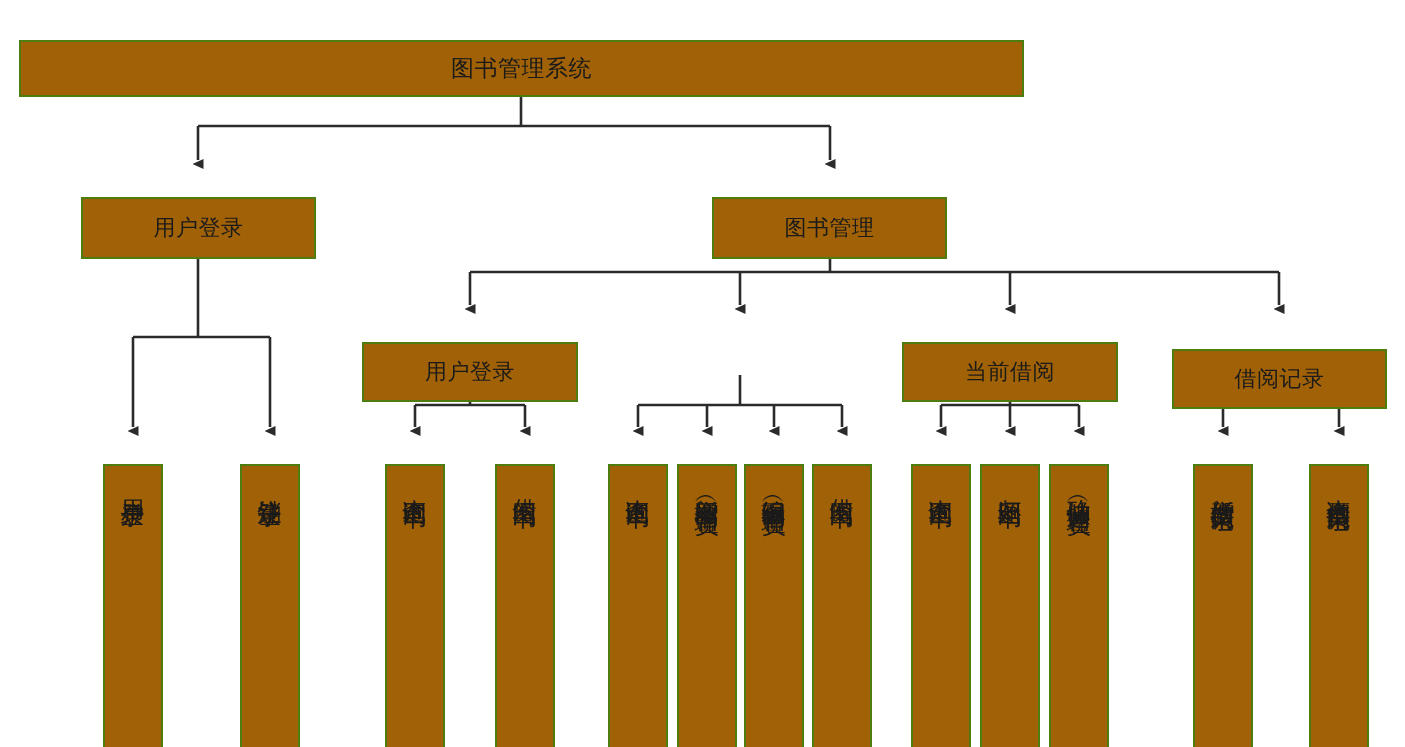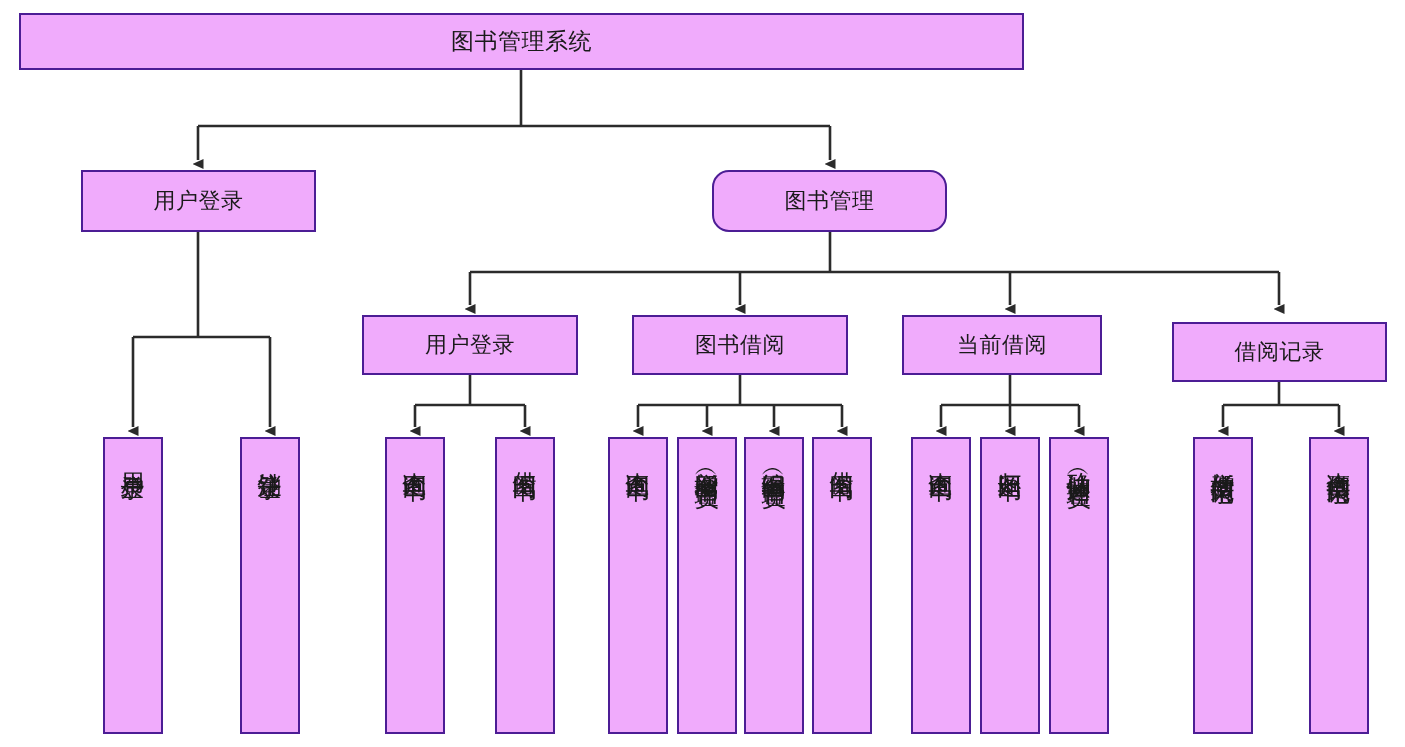--- a/index.html
+++ b/index.html
@@ -22,26 +22,27 @@
     position: absolute;
     left: 0;
     top: 0;
     width: 1405px;
     height: 747px;
     pointer-events: none;
   }
   .node {
     position: absolute;
     box-sizing: border-box;
-    background: #f0abfc;
-    border: 2px solid #4c1d95;
+    background: #a16207;
+    border: 2px solid #4d7c0f;
     display: flex;
     align-items: center;
     justify-content: center;
     color: #1a1a1a;
+    margin-top: 27px;
   }
   .node .node-label {
     display: block;
     text-align: center;
     line-height: 1.18;
   }
   
   .node.horizontal .node-label {
     font-size: 22px;
     letter-spacing: 0.5px;
@@ -130,33 +131,30 @@
   </svg>
 
   <div class="node horizontal root" style="left:19px; top:13px; width:1005px; height:57px;">
     <span class="node-label">图书管理系统</span>
   </div>
 
   <div class="node horizontal" style="left:81px; top:170px; width:235px; height:62px;">
     <span class="node-label">用户登录</span>
   </div>
 
-  <div class="node horizontal" style="left:712px; top:170px; width:235px; height:62px;border-radius:17px;">
+  <div class="node horizontal" style="left:712px; top:170px; width:235px; height:62px;">
     <span class="node-label">图书管理</span>
   </div>
 
   <div class="node horizontal" style="left:362px; top:315px; width:216px; height:60px;">
     <span class="node-label">用户登录</span>
   </div>
 
-  <div class="node horizontal" style="left:632px; top:315px; width:216px; height:60px;">
-    <span class="node-label">图书借阅</span>
-  </div>
-
-  <div class="node horizontal" style="left:902px; top:315px; width:200px; height:60px;">
+
+  <div class="node horizontal" style="left:902px; top:315px; width:216px; height:60px;">
     <span class="node-label">当前借阅</span>
   </div>
 
   <div class="node horizontal" style="left:1172px; top:322px; width:215px; height:60px;">
     <span class="node-label">借阅记录</span>
   </div>
 
   <div class="node vertical" style="left:103px; top:437px; width:60px; height:297px;">
     <span class="node-label">用户登录</span>
   </div>

